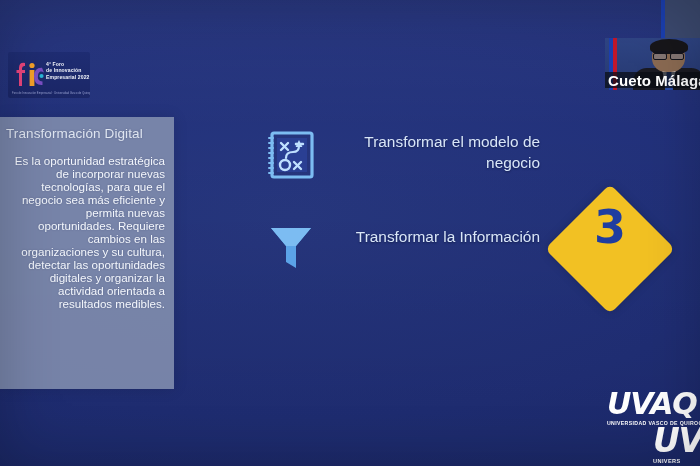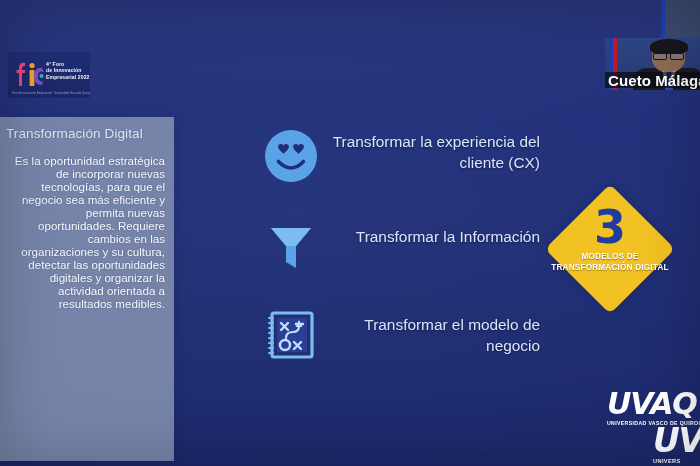--- a/index.html
+++ b/index.html
@@ -70,21 +70,21 @@
     letter-spacing: 0.1px;
     white-space: nowrap;
   }
 
   
   .def-panel {
     position: absolute;
     left: 0;
     top: 117px;
     width: 174px;
-    height: 344px;
+    height: 272px;
     background: rgba(131,143,175,0.88);
     box-shadow: 0 0 14px rgba(0,0,0,0.12);
   }
   .def-title {
     position: absolute;
     left: 6px;
     top: 9px;
     color: #dfe5f1;
     font-size: 13.5px;
     letter-spacing: 0.1px;
@@ -350,41 +350,20 @@
     <div class="fie-tag">Foro de Innovación Empresarial · Universidad Vasco de Quiroga</div>
   </div>
 
   <div class="def-panel">
     <div class="def-title">Transformación Digital</div>
     <div class="def-body">Es la oportunidad estratégica de incorporar nuevas tecnologías, para que el negocio sea más eficiente y permita nuevas oportunidades. Requiere cambios en las organizaciones y su cultura, detectar las oportunidades digitales y organizar la actividad orientada a resultados medibles.</div>
   </div>
 
   <div class="rows">
 
-    <div class="row">
-      <div class="row-icon">
-        <svg width="56" height="56" viewBox="0 0 56 56">
-          <circle cx="28" cy="28" r="26" fill="#5ba3e8"></circle>
-          <path d="M20.5 17.5c1.9-2.4 5.4-1.7 5.4 1.1 0 2.7-3.1 5.2-5.4 7.2-2.3-2-5.4-4.5-5.4-7.2 0-2.8 3.5-3.5 5.4-1.1z" fill="#1f2f7a"></path>
-          <path d="M35.5 17.5c1.9-2.4 5.4-1.7 5.4 1.1 0 2.7-3.1 5.2-5.4 7.2-2.3-2-5.4-4.5-5.4-7.2 0-2.8 3.5-3.5 5.4-1.1z" fill="#1f2f7a"></path>
-          <path d="M15.5 33.5 Q28 46.5 40.5 33.5" stroke="#1f2f7a" stroke-width="3.6" fill="none" stroke-linecap="round"></path>
-        </svg>
-      </div>
-      <div class="row-label">Transformar la experiencia del cliente (CX)</div>
-    </div>
-
-    <div class="row">
-      <div class="row-icon">
-        <svg width="56" height="56" viewBox="0 0 56 56">
-          <path d="M8 10 L48 10 L33 28 L33 50 L23 44 L23 28 Z" fill="#5ba3e8"></path>
-          <path d="M8 10 L48 10 L33 28 L23 28 Z" fill="#7cbcf2"></path>
-        </svg>
-      </div>
-      <div class="row-label">Transformar la Información</div>
-    </div>
 
     <div class="row">
       <div class="row-icon">
         <svg width="54" height="54" viewBox="0 0 54 54">
           <rect x="8" y="5" width="40" height="44" rx="2" fill="none" stroke="#7cbcf2" stroke-width="3.2"></rect>
           <rect x="13" y="10" width="30" height="34" fill="#2a3f93"></rect>
           <g stroke="#7cbcf2" stroke-width="2" stroke-linecap="round">
             <line x1="5" y1="10" x2="9" y2="10"></line>
             <line x1="5" y1="15" x2="9" y2="15"></line>
             <line x1="5" y1="20" x2="9" y2="20"></line>
@@ -403,26 +382,35 @@
             <line x1="37" y1="34" x2="30" y2="41"></line>
           </g>
           <circle cx="21" cy="37" r="5" fill="none" stroke="#bfe0ff" stroke-width="2.4"></circle>
           <path d="M22 30 Q22 24 29 24 Q35 24 35 18" stroke="#bfe0ff" stroke-width="2.2" fill="none" stroke-linecap="round"></path>
           <path d="M35 12 L38.4 19 L31.6 19 Z" fill="#bfe0ff"></path>
         </svg>
       </div>
       <div class="row-label">Transformar el modelo de negocio</div>
     </div>
 
+    <div class="row">
+      <div class="row-icon">
+        <svg width="56" height="56" viewBox="0 0 56 56">
+          <path d="M8 10 L48 10 L33 28 L33 50 L23 44 L23 28 Z" fill="#5ba3e8"></path>
+          <path d="M8 10 L48 10 L33 28 L23 28 Z" fill="#7cbcf2"></path>
+        </svg>
+      </div>
+      <div class="row-label">Transformar la Información</div>
+    </div>
+
   </div>
 
   <div class="badge-wrap">
     <div class="badge-diamond"></div>
     <div class="badge-num">3</div>
-    <div class="badge-sub">MODELOS DE TRANSFORMACIÓN DIGITAL</div>
   </div>
 
   <div class="uvaq-1">
     <div class="uvaq-word">UVAQ</div>
     <div class="uvaq-sub">UNIVERSIDAD VASCO DE QUIROGA</div>
   </div>
   <div class="uvaq-2">
     <div class="uvaq-word">UV</div>
     <div class="uvaq-sub">UNIVERS</div>
   </div>

